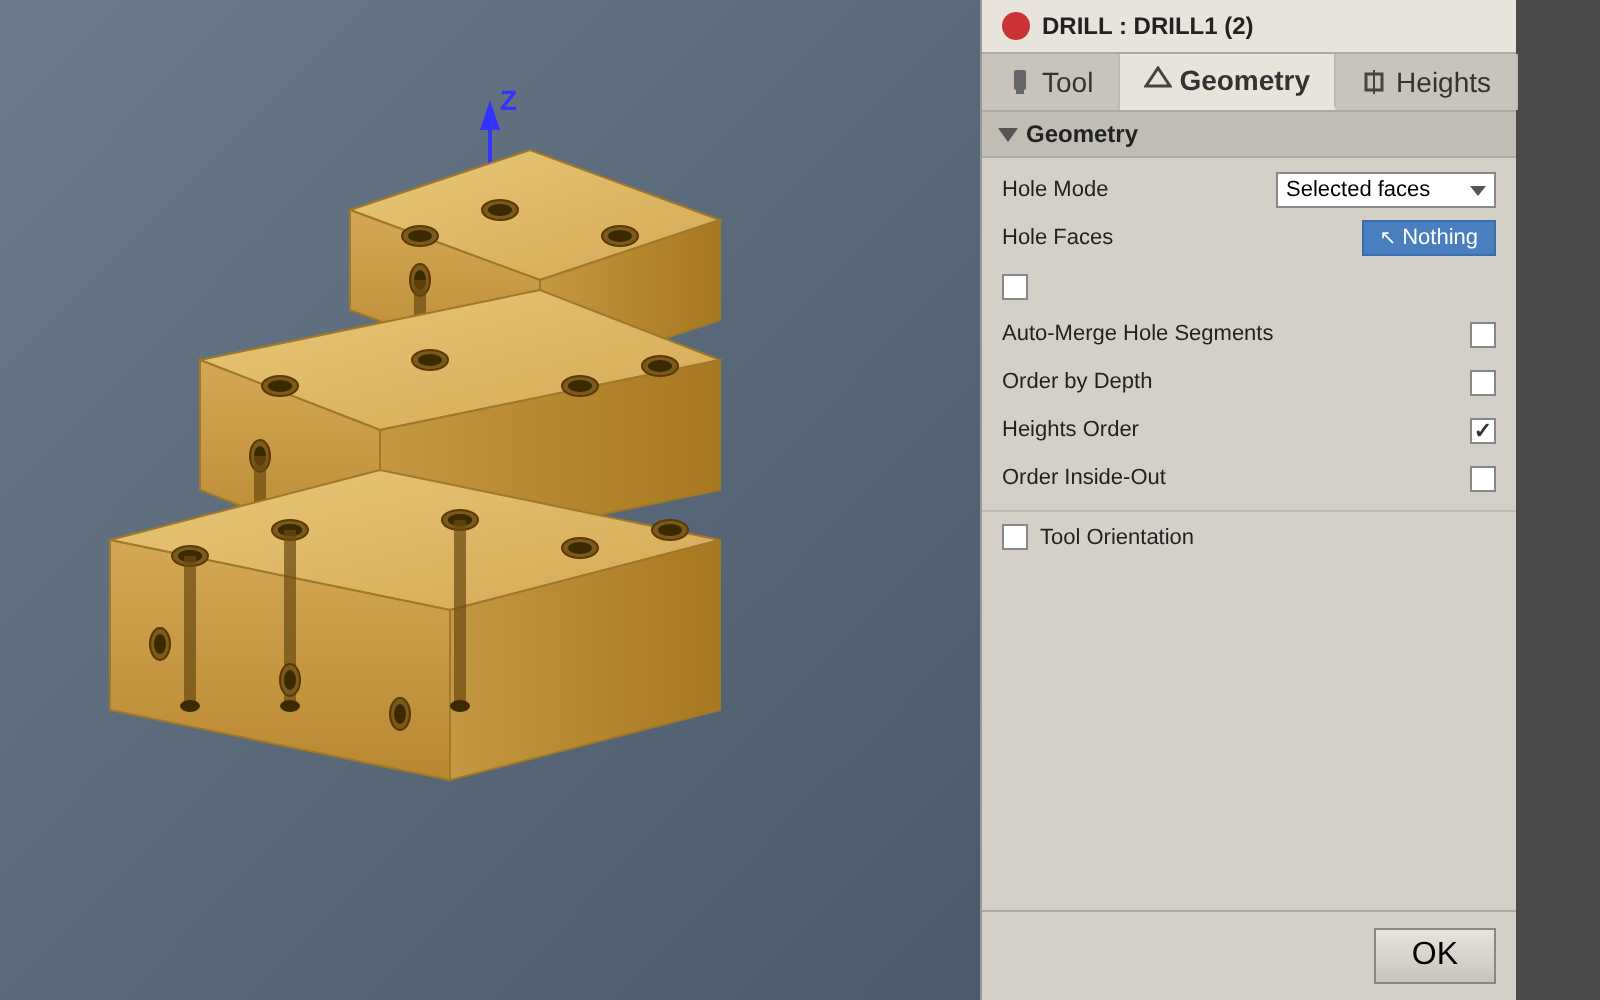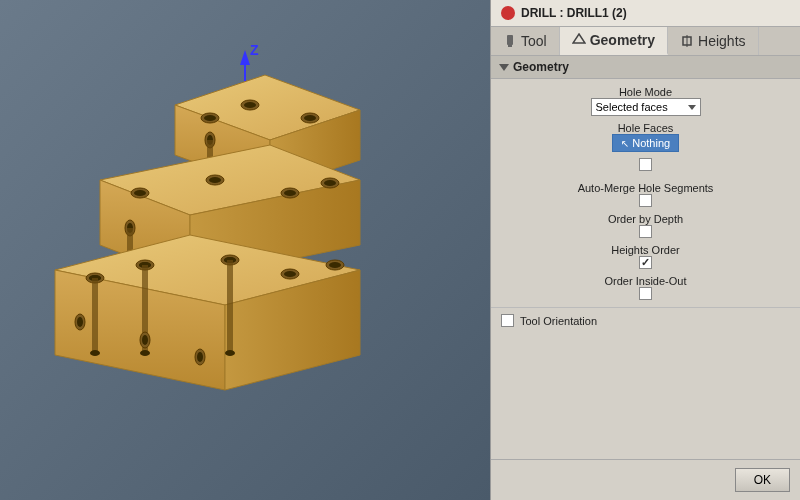--- a/index.html
+++ b/index.html
@@ -17,21 +17,21 @@
     .viewport {
       width: 490px;
       height: 500px;
       background: linear-gradient(135deg, #5a6a7a 0%, #6b7a8a 50%, #5a6a7a 100%);
       position: relative;
       overflow: hidden;
     }
 
     
     .panel {
-      width: 310px;
+      width: 268px;
       height: 500px;
       background: #d4d0c8;
       border-left: 1px solid #999;
       display: flex;
       flex-direction: column;
     }
 
     
     .title-bar {
       background: #e8e4dc;
@@ -121,21 +121,20 @@
     
     .form-area {
       padding: 4px 0;
     }
 
     .form-row {
       display: flex;
       align-items: center;
       padding: 3px 10px;
       min-height: 24px;
-      flex-direction: column;
     }
 
     .form-label {
       flex: 1;
       color: #222;
       font-size: 11px;
     }
 
     .form-control {
       display: flex;
@@ -222,21 +221,21 @@
       border-top: 1px solid #aaa;
       padding: 8px 10px;
       display: flex;
       justify-content: flex-end;
       gap: 8px;
       background: #d4d0c8;
     }
 
     .btn {
       padding: 4px 18px;
-      font-size: 12px;
+      font-size: 16px;
       border: 1px solid #888;
       cursor: pointer;
       background: linear-gradient(to bottom, #e8e4dc, #c8c4bc);
     }
 
     
     .model-svg {
       position: absolute;
       top: 0;
       left: 0;

